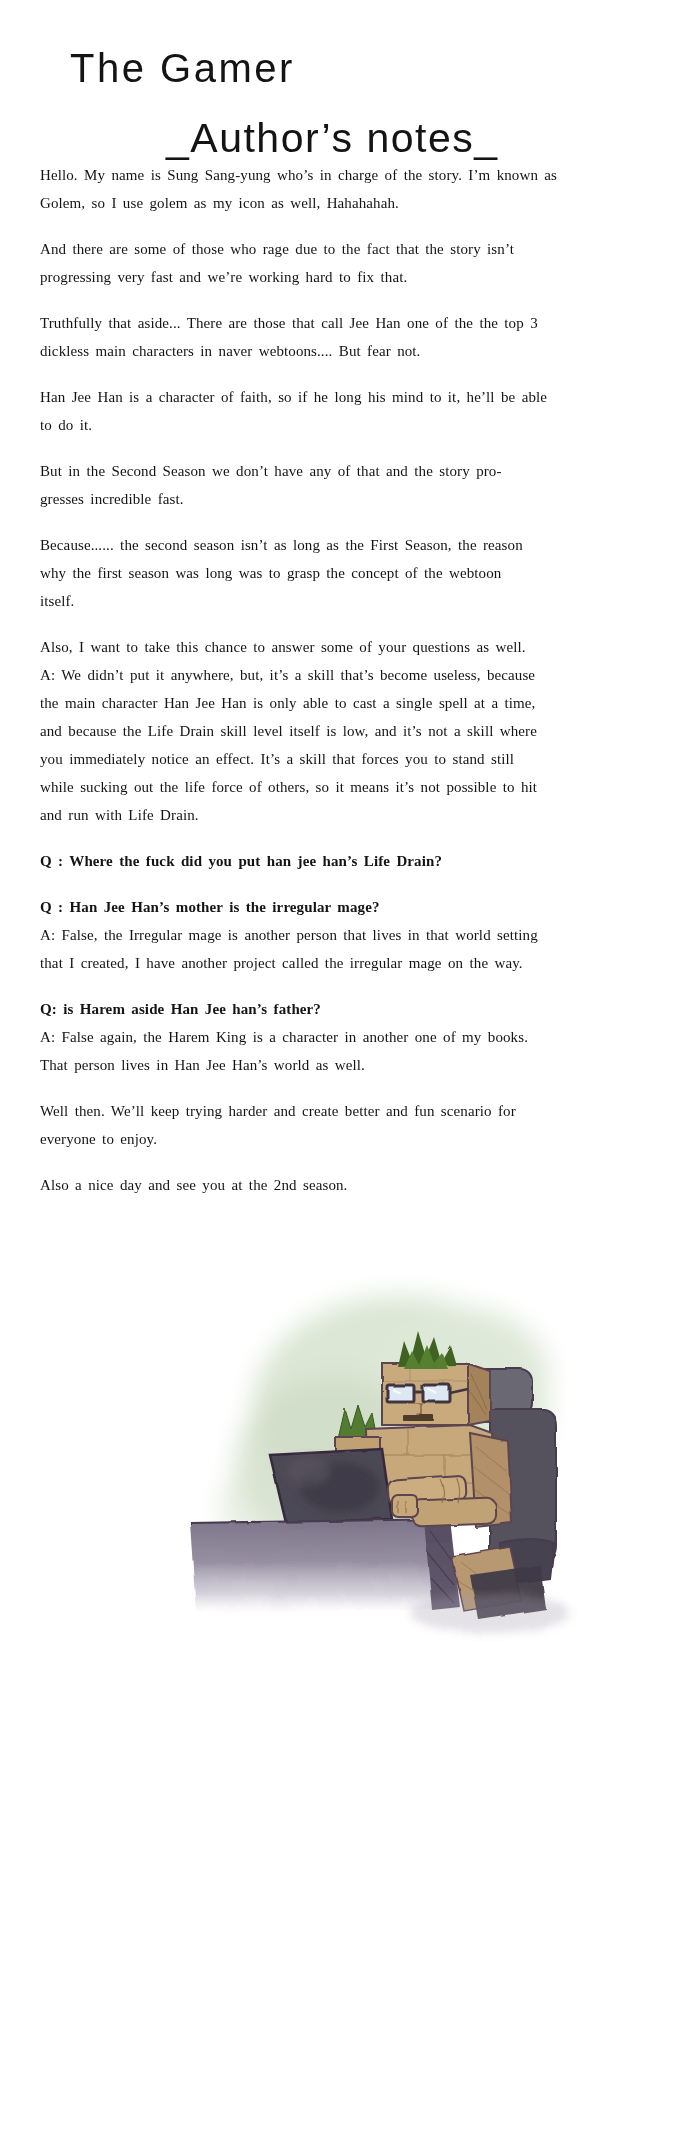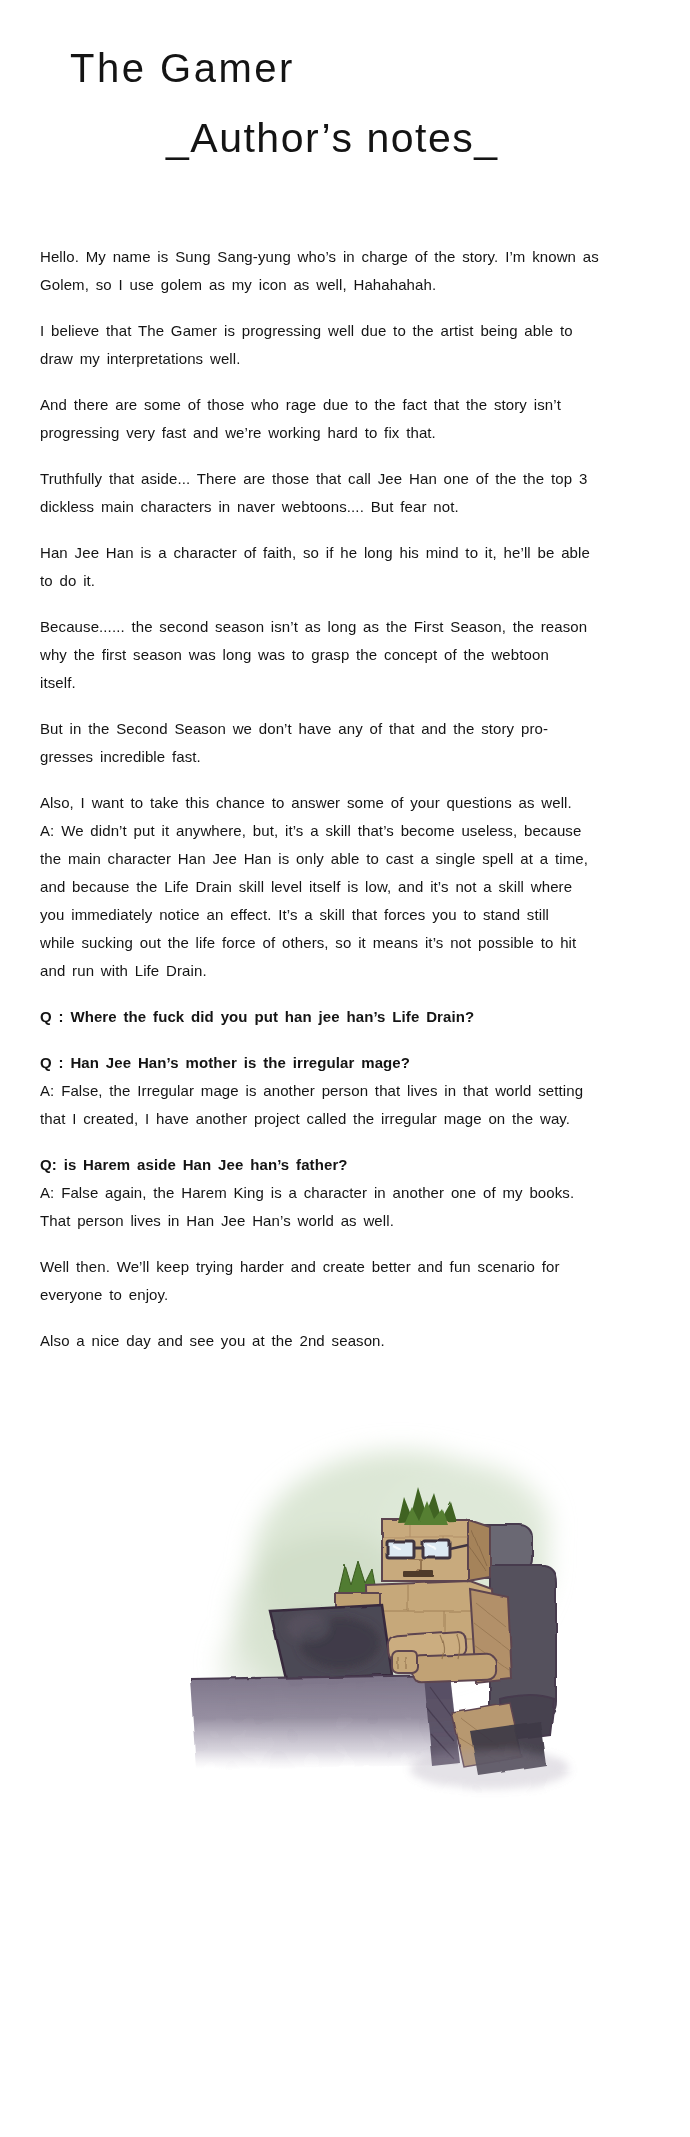--- a/index.html
+++ b/index.html
@@ -10,21 +10,21 @@
   }
   .page{box-sizing:border-box;width:690px;height:2137px;padding:46px 38px 0 40px;position:relative;}
   .title{
     font-size:40px;font-weight:400;letter-spacing:2.5px;
     margin:0 0 0 30px;line-height:1.1;
   }
   .subtitle{
     font-size:41px;font-weight:400;letter-spacing:1.5px;
     margin:26px 0 0 126px;line-height:1.1;
   }
-  #content{margin-top:82px;}
+  #content{font-family:Liberation Serif, serif;}
   .block{
     margin:18px 0 0 0;
     font-size:15px;line-height:28px;
     letter-spacing:0.1px;word-spacing:2.5px;
     white-space:pre-line;
   }
   .block:first-child{margin-top:0;}
   .block.q{font-weight:700;}
   .block.a{margin-top:0;}
   figure.illustration{margin:58px 0 0 0;padding:0;}
@@ -35,33 +35,31 @@
 <div class="page">
 
   <header>
     <h1 class="title">The Gamer</h1>
     <div class="subtitle">_Author’s notes_</div>
   </header>
 
   <main id="content">
       <p class="block p">Hello. My name is Sung Sang-yung who’s in charge of the story. I’m known as
 Golem, so I use golem as my icon as well, Hahahahah.</p>
-      <p class="block p">I believe that The Gamer is progressing well due to the artist being able to
-draw my interpretations well.</p>
       <p class="block p">And there are some of those who rage due to the fact that the story isn’t
 progressing very fast and we’re working hard to fix that.</p>
       <p class="block p">Truthfully that aside... There are those that call Jee Han one of the the top 3
 dickless main characters in naver webtoons.... But fear not.</p>
       <p class="block p">Han Jee Han is a character of faith, so if he long his mind to it, he’ll be able
 to do it.</p>
+      <p class="block p">But in the Second Season we don’t have any of that and the story pro-
+gresses incredible fast.</p>
       <p class="block p">Because...... the second season isn’t as long as the First Season, the reason
 why the first season was long was to grasp the concept of the webtoon
 itself.</p>
-      <p class="block p">But in the Second Season we don’t have any of that and the story pro-
-gresses incredible fast.</p>
       <p class="block p">Also, I want to take this chance to answer some of your questions as well.</p>
       <p class="block a">A: We didn’t put it anywhere, but, it’s a skill that’s become useless, because
 the main character Han Jee Han is only able to cast a single spell at a time,
 and because the Life Drain skill level itself is low, and it’s not a skill where
 you immediately notice an effect. It’s a skill that forces you to stand still
 while sucking out the life force of others, so it means it’s not possible to hit
 and run with Life Drain.</p>
       <p class="block q">Q : Where the fuck did you put han jee han’s Life Drain?</p>
       <p class="block q">Q : Han Jee Han’s mother is the irregular mage?</p>
       <p class="block a">A: False, the Irregular mage is another person that lives in that world setting

